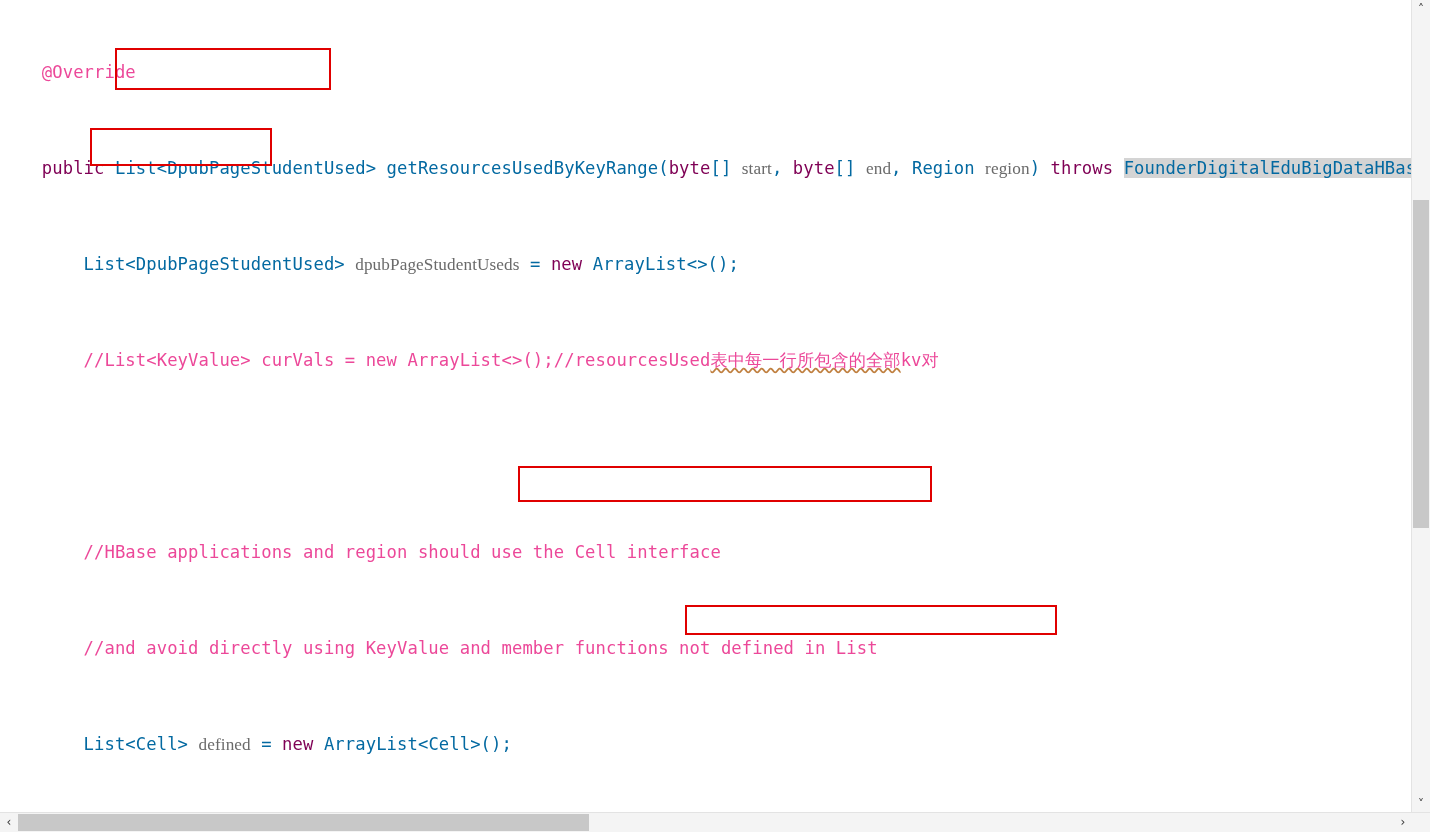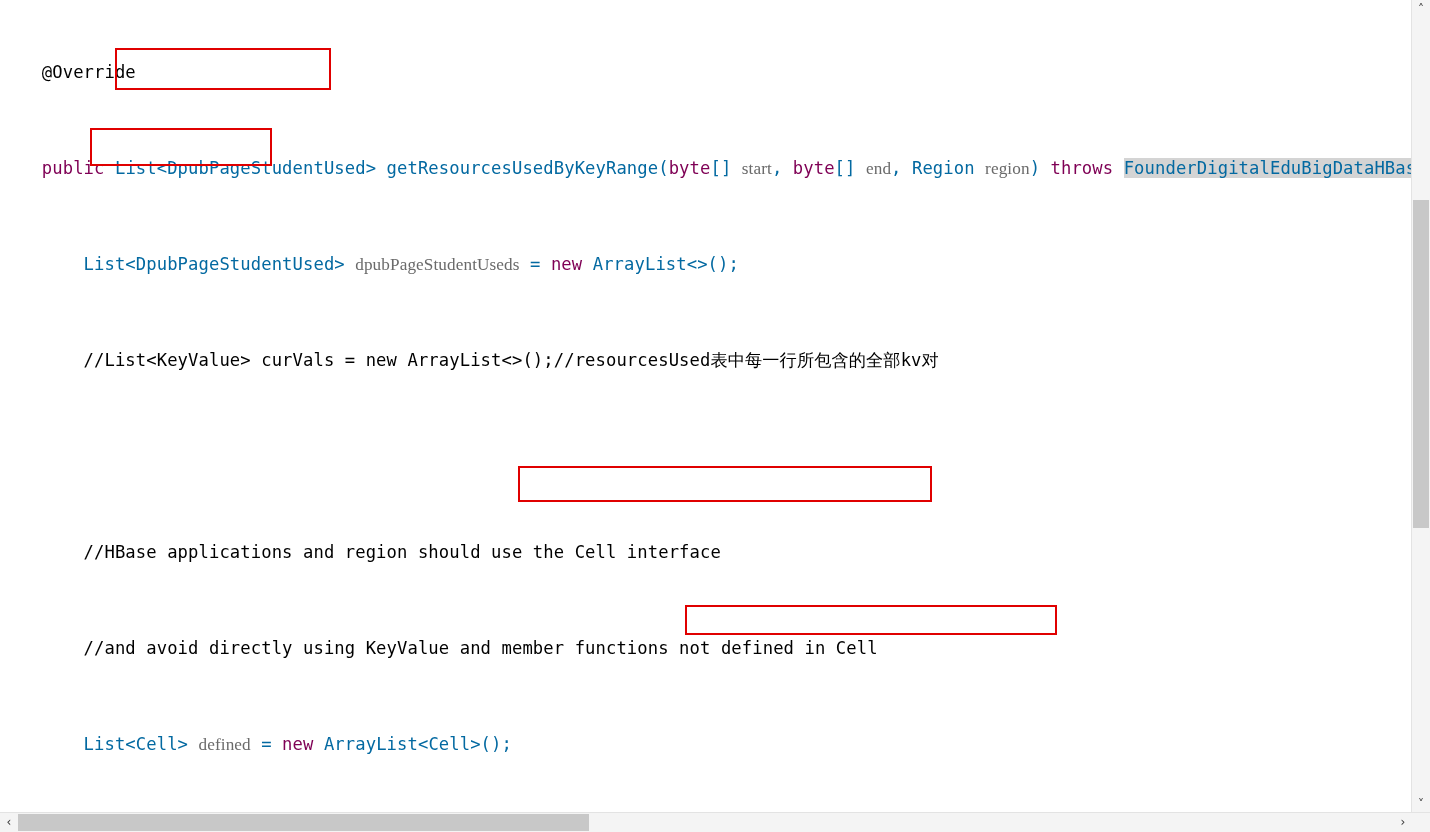--- a/index.html
+++ b/index.html
@@ -30,23 +30,23 @@
   .ln{
     height:24px;
     white-space:pre;
     position:relative;
   }
 
   
   .kw   { color:#7f0055; font-weight:normal; }                        
   .plain{ color:#0369a1; }
   .id   { color:#6a6a6a;font-family:Liberation Serif, serif; }                        
-  .cmt  { color:#000000; }                   
+  .cmt  { color:#ec4899; }                   
   .hlg  { background:#d4d4d4; }                        
-  .sq   { text-decoration-style: wavy; text-decoration-color:#c08040;text-align:right; }
+  .sq   { text-decoration: underline; text-decoration-style: wavy; text-decoration-color:#c08040;text-align:right; }
 
   
   .box{
     position:absolute;
     border:2px solid #e00000;
     pointer-events:none;
     z-index:5;
     box-sizing:border-box;
   }
   #box1{ left:115px; top:48px;  width:216px; height:42px; }
@@ -109,21 +109,21 @@
     <div class="ln"><span class="plain">    </span><span class="kw">public</span><span class="plain"> List&lt;DpubPageStudentUsed&gt; getResourcesUsedByKeyRange(</span><span class="kw">byte</span><span class="plain">[] </span><span class="id">start</span><span class="plain">, </span><span class="kw">byte</span><span class="plain">[] </span><span class="id">end</span><span class="plain">, Region </span><span class="id">region</span><span class="plain">) </span><span class="kw">throws</span><span class="plain"> </span><span class="plain hlg">FounderDigitalEduBigDataHBaseCoprocessorException</span></div>
 
     <div class="ln"><span class="plain">        List&lt;DpubPageStudentUsed&gt; </span><span class="id">dpubPageStudentUseds</span><span class="plain"> = </span><span class="kw">new</span><span class="plain"> ArrayList&lt;&gt;();</span></div>
 
     <div class="ln"><span class="cmt">        //List&lt;KeyValue&gt; curVals = new ArrayList&lt;&gt;();//resourcesUsed</span><span class="cmt sq">表中每一行所包含的全部</span><span class="cmt">kv对</span></div>
 
     <div class="ln"><span class="plain"> </span></div>
 
     <div class="ln"><span class="cmt">        //HBase applications and region should use the Cell interface</span></div>
 
-    <div class="ln"><span class="cmt">        //and avoid directly using KeyValue and member functions not defined in Cell</span></div>
+    <div class="ln"><span class="cmt">        //and avoid directly using KeyValue and member functions not defined in List</span></div>
 
     <div class="ln"><span class="plain">        List&lt;Cell&gt; </span><span class="id">defined</span><span class="plain"> = </span><span class="kw">new</span><span class="plain"> ArrayList&lt;Cell&gt;();</span></div>
 
     
 
     
 
     
 
     

